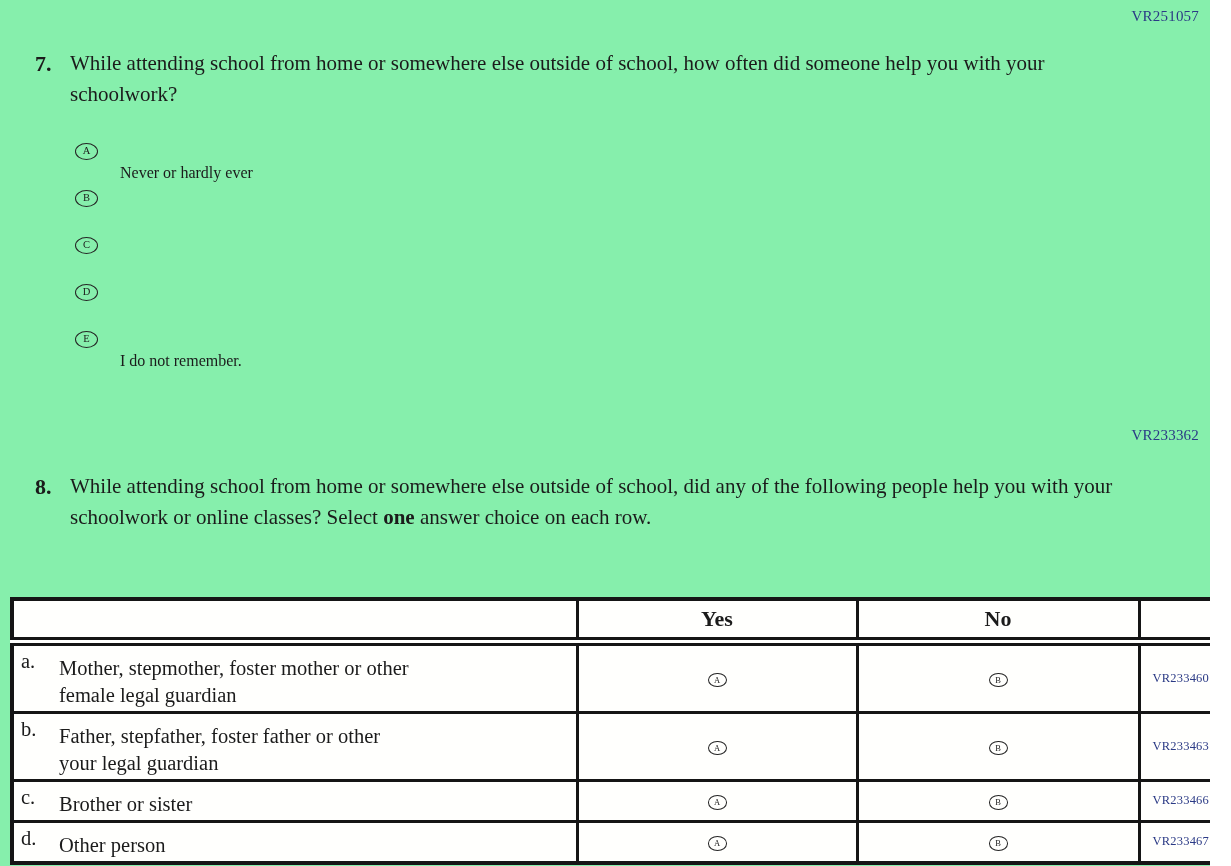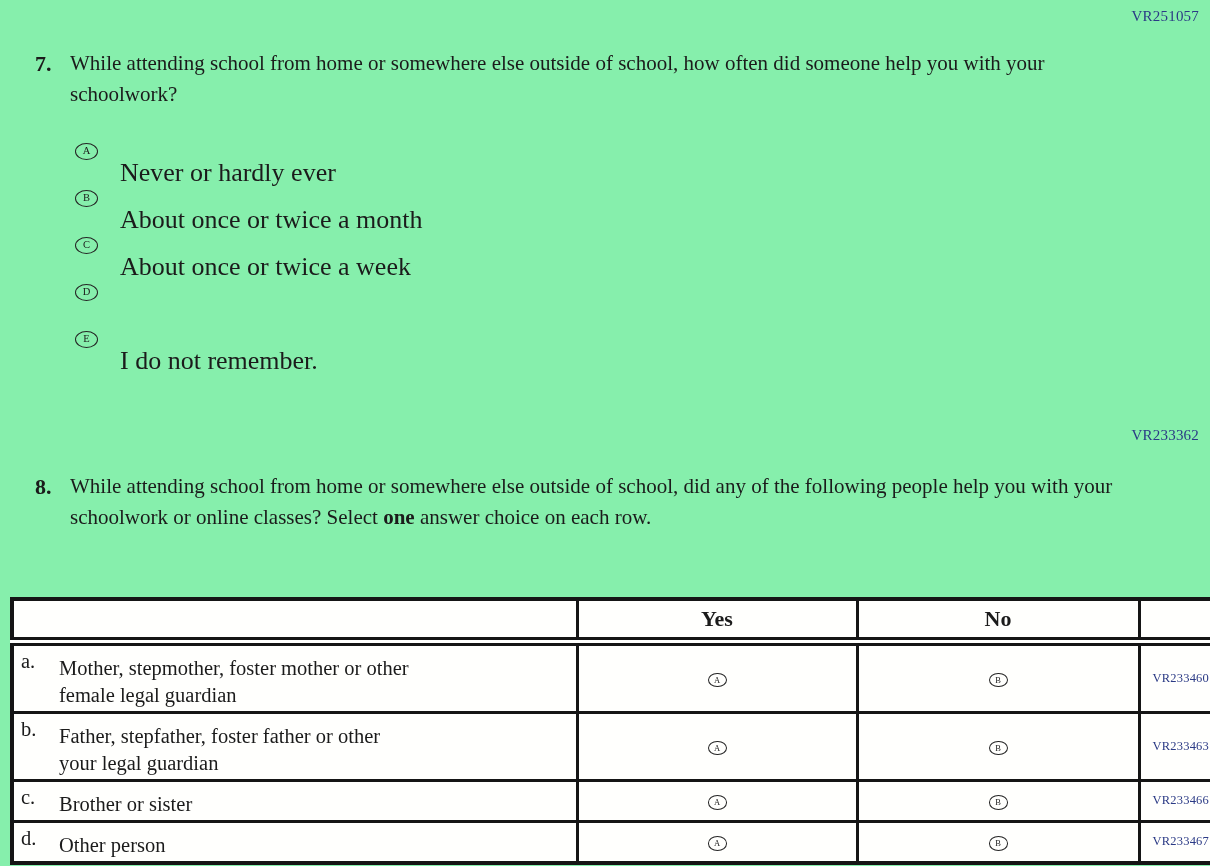--- a/index.html
+++ b/index.html
@@ -56,21 +56,21 @@
     border: 1.6px solid #242424;
     border-radius: 50%;
     font-size: 10.5px;
     line-height: 1;
     flex: 0 0 23px;
     cursor: pointer;
     background: transparent;
   }
   .option-label {
     margin-left: 22px;
-    font-size: 26px;
+    font-size: 16px;
     margin-top: 42px;
   }
 
   table.grid {
     position: absolute;
     left: 10px;
     top: 597px;
     width: 1211px;
     border-collapse: collapse;
     table-layout: fixed;
@@ -137,25 +137,23 @@
     <span class="q-text">While attending school from home or somewhere else outside of school, how often did someone help you with your schoolwork?</span>
   </div>
 
   <div class="options">
     <div class="option-row">
       <span class="oval">A</span>
       <span class="option-label">Never or hardly ever</span>
     </div>
     <div class="option-row">
       <span class="oval">B</span>
-      <span class="option-label">About once or twice a month</span>
     </div>
     <div class="option-row">
       <span class="oval">C</span>
-      <span class="option-label">About once or twice a week</span>
     </div>
     <div class="option-row">
       <span class="oval">D</span>
     </div>
     <div class="option-row">
       <span class="oval">E</span>
       <span class="option-label">I do not remember.</span>
     </div>
   </div>
 

